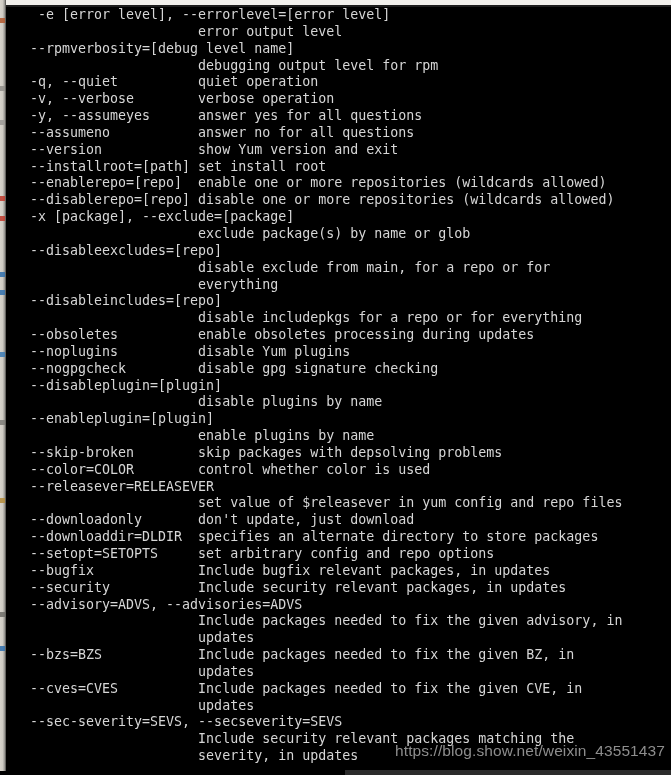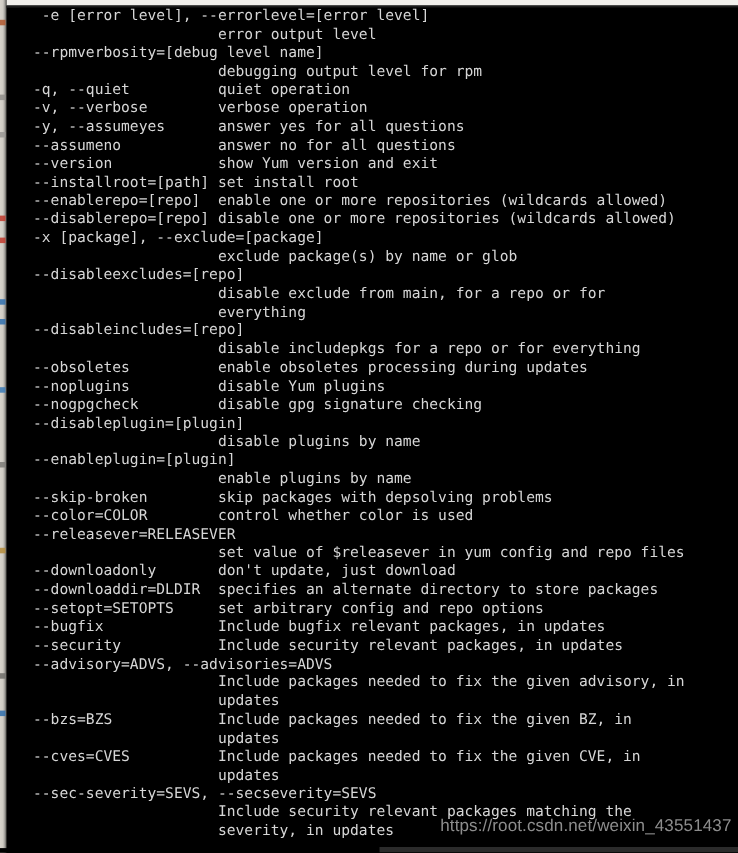--- a/index.html
+++ b/index.html
@@ -136,18 +136,18 @@
     <div class="speck" style="top:498px;background:#b38b3a;"></div>
     <div class="speck" style="top:612px;background:#6f6d69;"></div>
     <div class="speck" style="top:646px;background:#2f6fad;"></div>
   </div>
 
   <div class="top-chrome"></div>
   <div class="top-chrome-dark"></div>
 
   <div class="terminal" id="terminal-output"><span class="line"> -e [error level], --errorlevel=[error level]</span><span class="line">                     error output level</span><span class="line">--rpmverbosity=[debug level name]</span><span class="line">                     debugging output level for rpm</span><span class="line">-q, --quiet          quiet operation</span><span class="line">-v, --verbose        verbose operation</span><span class="line">-y, --assumeyes      answer yes for all questions</span><span class="line">--assumeno           answer no for all questions</span><span class="line">--version            show Yum version and exit</span><span class="line">--installroot=[path] set install root</span><span class="line">--enablerepo=[repo]  enable one or more repositories (wildcards allowed)</span><span class="line">--disablerepo=[repo] disable one or more repositories (wildcards allowed)</span><span class="line">-x [package], --exclude=[package]</span><span class="line">                     exclude package(s) by name or glob</span><span class="line">--disableexcludes=[repo]</span><span class="line">                     disable exclude from main, for a repo or for</span><span class="line">                     everything</span><span class="line">--disableincludes=[repo]</span><span class="line">                     disable includepkgs for a repo or for everything</span><span class="line">--obsoletes          enable obsoletes processing during updates</span><span class="line">--noplugins          disable Yum plugins</span><span class="line">--nogpgcheck         disable gpg signature checking</span><span class="line">--disableplugin=[plugin]</span><span class="line">                     disable plugins by name</span><span class="line">--enableplugin=[plugin]</span><span class="line">                     enable plugins by name</span><span class="line">--skip-broken        skip packages with depsolving problems</span><span class="line">--color=COLOR        control whether color is used</span><span class="line">--releasever=RELEASEVER</span><span class="line">                     set value of $releasever in yum config and repo files</span><span class="line">--downloadonly       don't update, just download</span><span class="line">--downloaddir=DLDIR  specifies an alternate directory to store packages</span><span class="line">--setopt=SETOPTS     set arbitrary config and repo options</span><span class="line">--bugfix             Include bugfix relevant packages, in updates</span><span class="line">--security           Include security relevant packages, in updates</span><span class="line">--advisory=ADVS, --advisories=ADVS</span><span class="line">                     Include packages needed to fix the given advisory, in</span><span class="line">                     updates</span><span class="line">--bzs=BZS            Include packages needed to fix the given BZ, in</span><span class="line">                     updates</span><span class="line">--cves=CVES          Include packages needed to fix the given CVE, in</span><span class="line">                     updates</span><span class="line">--sec-severity=SEVS, --secseverity=SEVS</span><span class="line">                     Include security relevant packages matching the</span><span class="line">                     severity, in updates</span><span class="line blank"> </span></div>
 
-  <div class="watermark">https://root.csdn.net/weixin_43551437</div>
+  <div class="watermark">https://blog.show.net/weixin_43551437</div>
 
   <div class="bottom-chrome-left"></div>
   <div class="bottom-chrome"></div>
 
 </div>
 
 </body></html>

